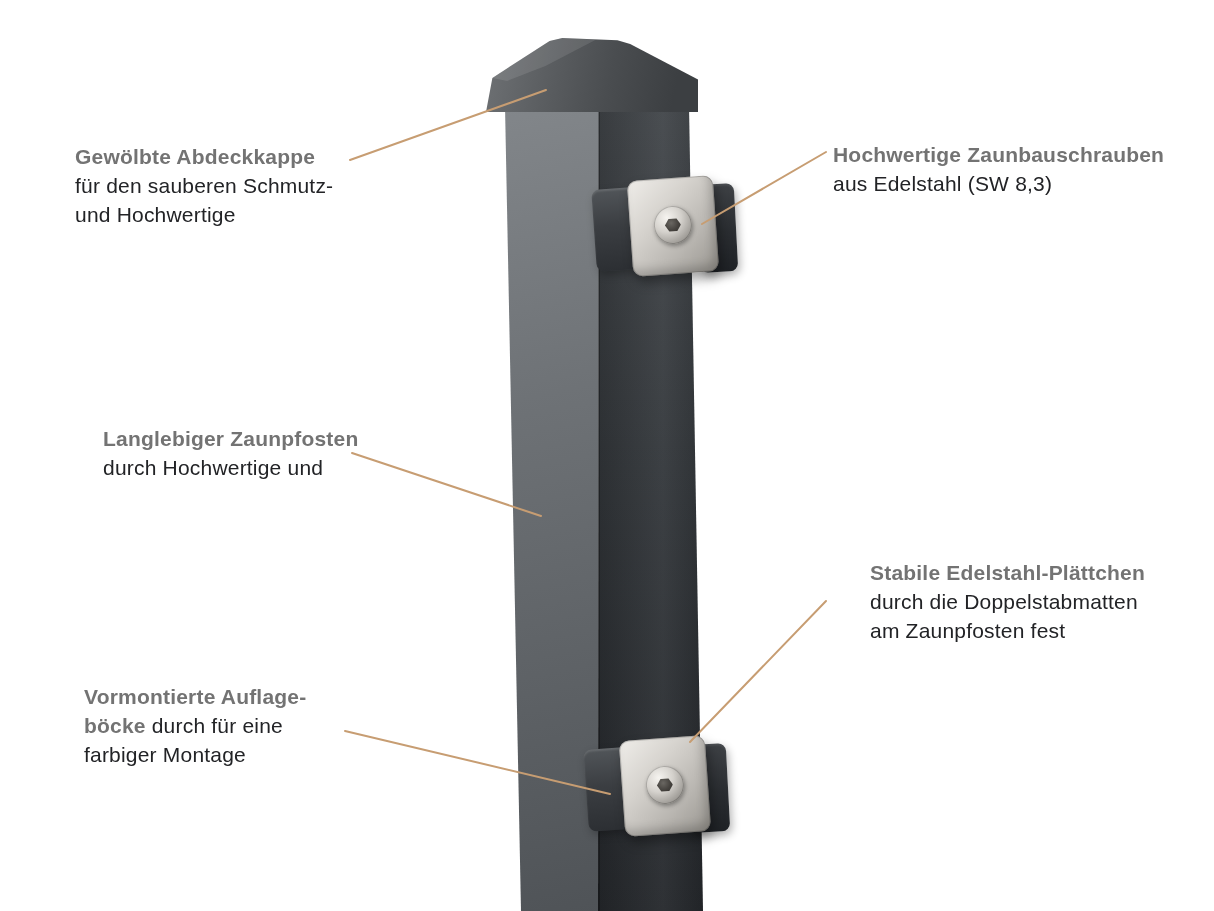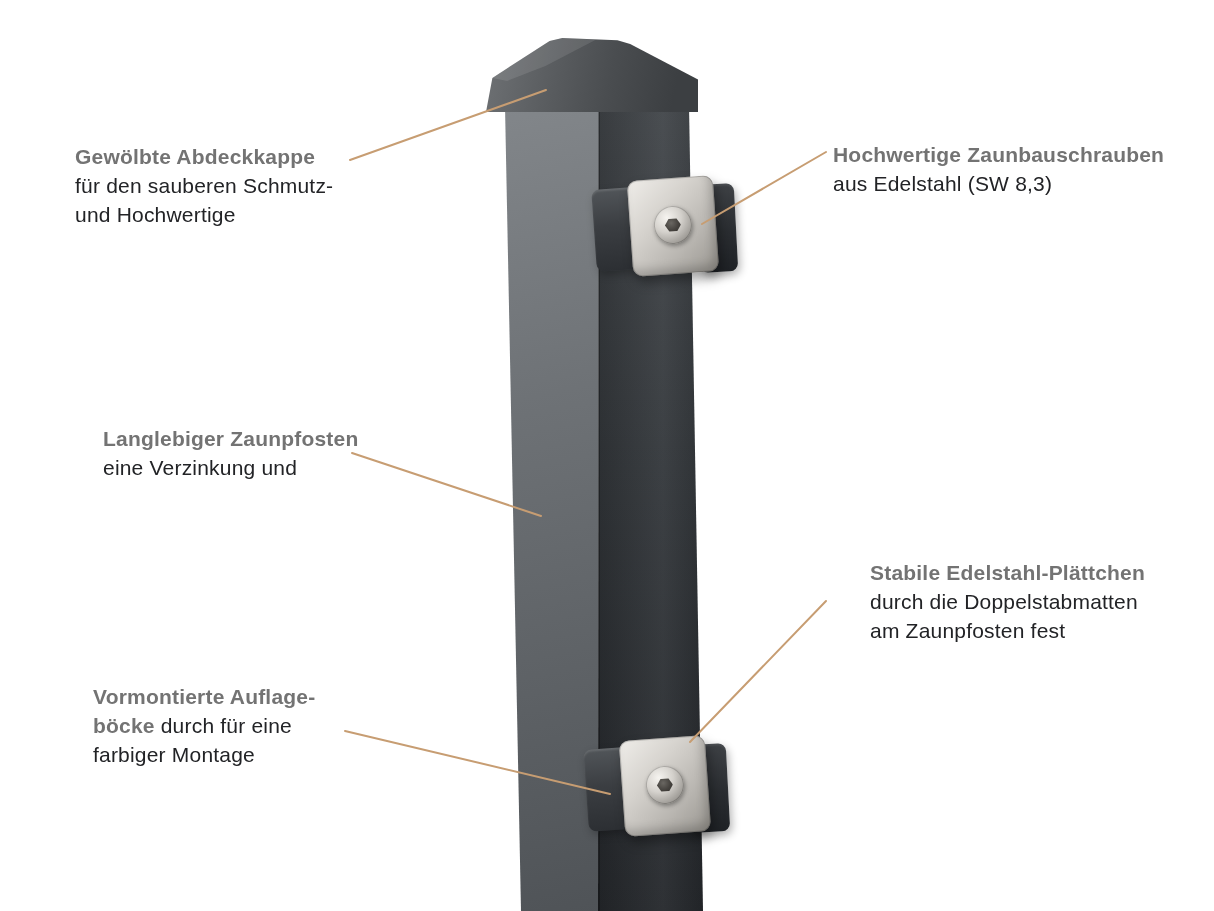--- a/index.html
+++ b/index.html
@@ -126,28 +126,28 @@
     <span>und Hochwertige</span>
   </div>
 
   <div class="label" style="left:833px;top:140px;">
     <span class="b">Hochwertige Zaunbauschrauben</span><br>
     <span>aus Edelstahl (SW 8,3)</span>
   </div>
 
   <div class="label" style="left:75px;top:424px;margin-left:28px;">
     <span class="b">Langlebiger Zaunpfosten</span><br>
-    <span>eine Verzinkung und</span><br>
+    <span>durch Hochwertige und</span><br>
   </div>
 
   <div class="label" style="left:870px;top:558px;">
     <span class="b">Stabile Edelstahl-Plättchen</span><br>
     <span>durch die Doppelstabmatten</span><br>
     <span>am Zaunpfosten fest</span>
   </div>
 
-  <div class="label" style="left:93px;top:682px;">
+  <div class="label" style="left:84px;top:682px;">
     <span class="b">Vormontierte Auflage-</span><br>
     <span class="b">böcke</span><span> durch für eine</span><br>
     <span>farbiger Montage</span>
   </div>
 
 </div>
 
 </body></html>

